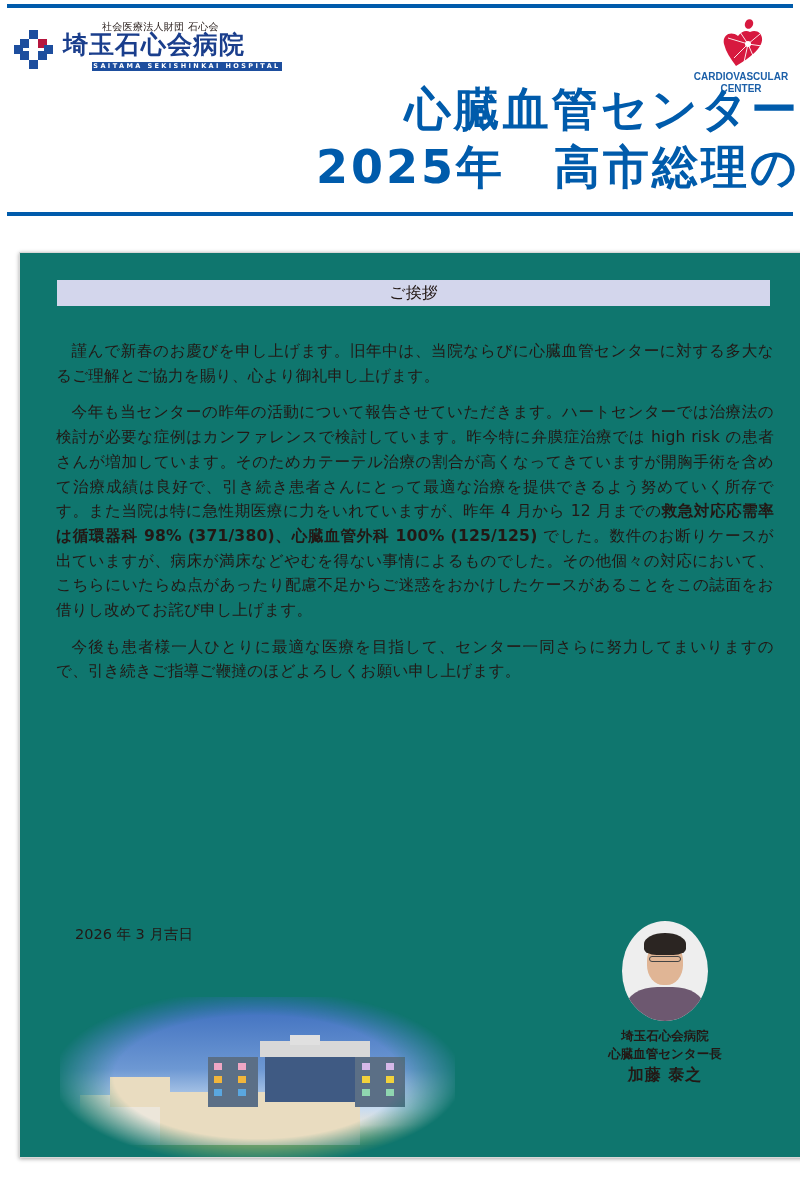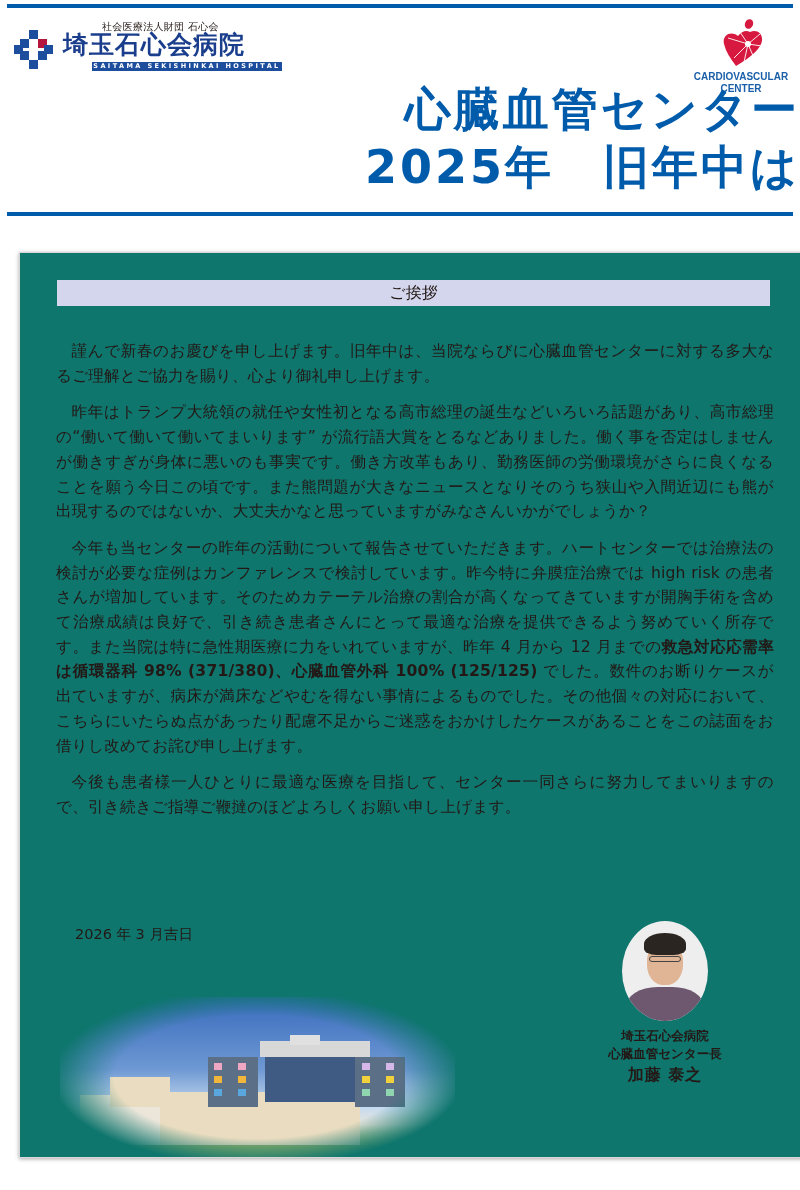--- a/index.html
+++ b/index.html
@@ -92,31 +92,30 @@
     <circle cx="26" cy="26" r="3" fill="#ffffff"></circle>
   </svg>
   <div class="cv-text">
     <div>CARDIOVASCULAR</div>
     <div>CENTER</div>
   </div>
 </div>
 
 <div class="title">
   <div>心臓血管センター</div>
-  <div>2025年　旧年中は</div>
+  <div>2025年　高市総理の</div>
 </div>
 
 <div class="bottom-rule"></div>
 
 <div class="card">
   <div class="section-bar">ご挨拶</div>
 
   <div class="body-text">
     <p>謹んで新春のお慶びを申し上げます。旧年中は、当院ならびに心臓血管センターに対する多大なるご理解とご協力を賜り、心より御礼申し上げます。</p>
-    <p>昨年はトランプ大統領の就任や女性初となる高市総理の誕生などいろいろ話題があり、高市総理の“働いて働いて働いてまいります” が流行語大賞をとるなどありました。働く事を否定はしませんが働きすぎが身体に悪いのも事実です。働き方改革もあり、勤務医師の労働環境がさらに良くなることを願う今日この頃です。また熊問題が大きなニュースとなりそのうち狭山や入間近辺にも熊が出現するのではないか、大丈夫かなと思っていますがみなさんいかがでしょうか？</p>
     <p><span>今年も当センターの昨年の活動について報告させていただきます。ハートセンターでは治療法の検討が必要な症例はカンファレンスで検討しています。昨今特に弁膜症治療では high risk の患者さんが増加しています。そのためカテーテル治療の割合が高くなってきていますが開胸手術を含めて治療成績は良好で、引き続き患者さんにとって最適な治療を提供できるよう努めていく所存です。また当院は特に急性期医療に力をいれていますが、昨年 4 月から 12 月までの</span><b>救急対応応需率は循環器科 98% (371/380)、心臓血管外科 100% (125/125)</b><span> でした。数件のお断りケースが出ていますが、病床が満床などやむを得ない事情によるものでした。その他個々の対応において、こちらにいたらぬ点があったり配慮不足からご迷惑をおかけしたケースがあることをこの誌面をお借りし改めてお詫び申し上げます。</span></p>
     <p>今後も患者様一人ひとりに最適な医療を目指して、センター一同さらに努力してまいりますので、引き続きご指導ご鞭撻のほどよろしくお願い申し上げます。</p>
   </div>
 
   <div class="date">2026 年 3 月吉日</div>
 
   <div class="building">
     <div class="bldg-block" style="left:20px;top:98px;width:100px;height:50px;background:#ece6da;"></div>
     <div class="bldg-block" style="left:50px;top:80px;width:60px;height:30px;"></div>
     <div class="bldg-block" style="left:100px;top:95px;width:200px;height:55px;"></div>

